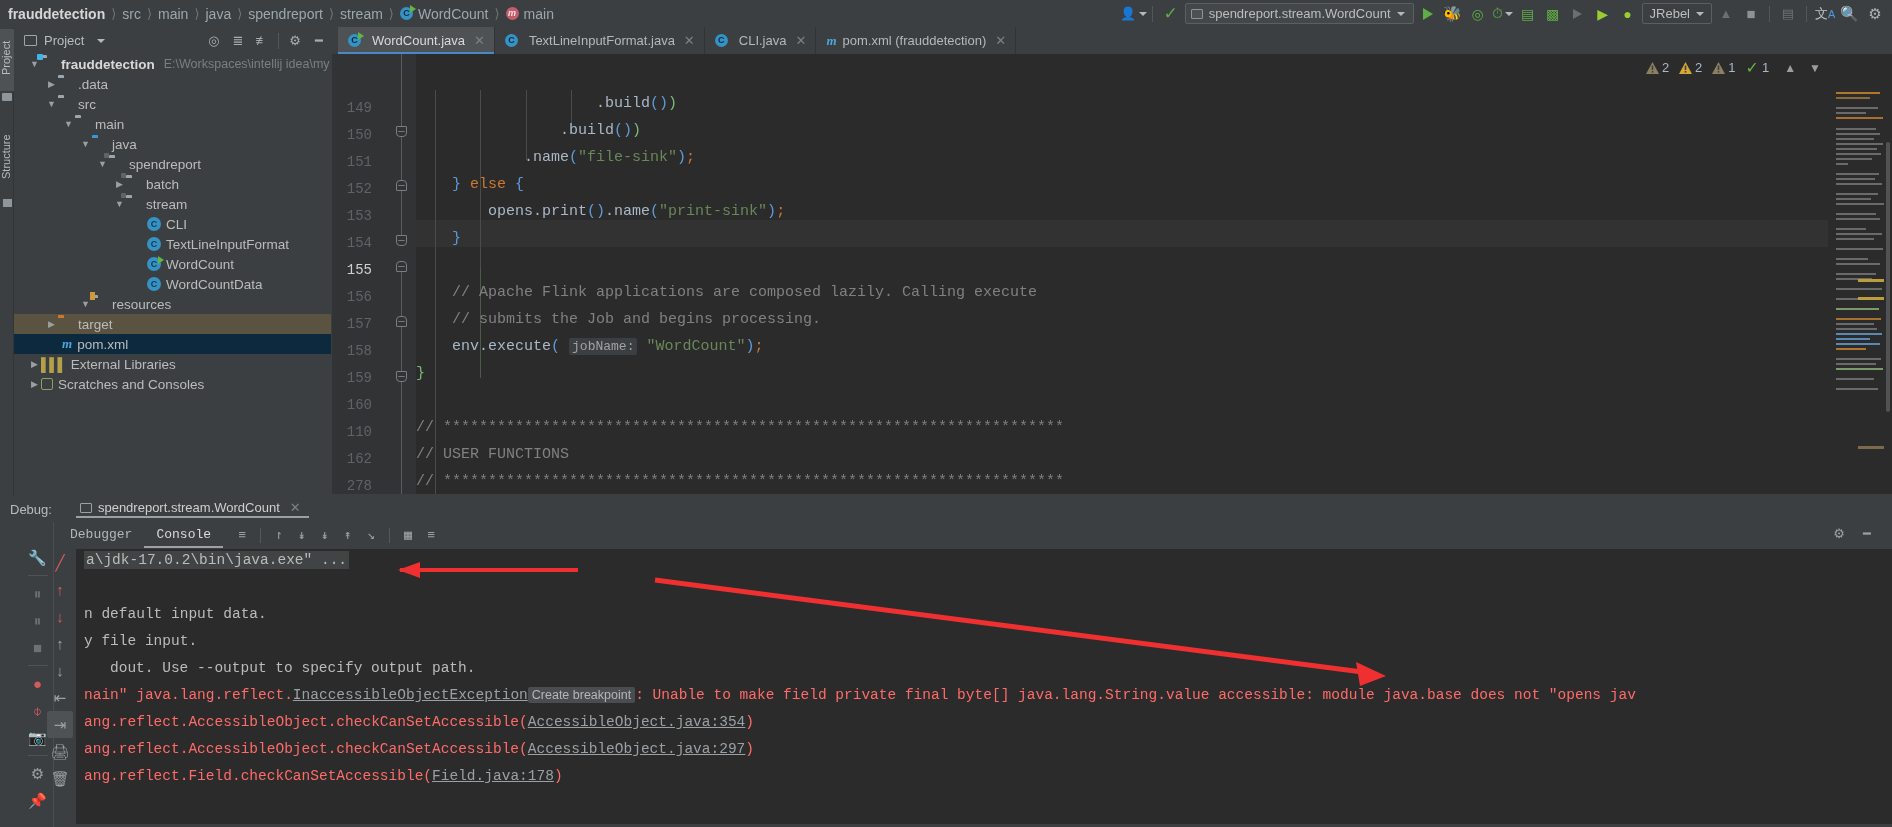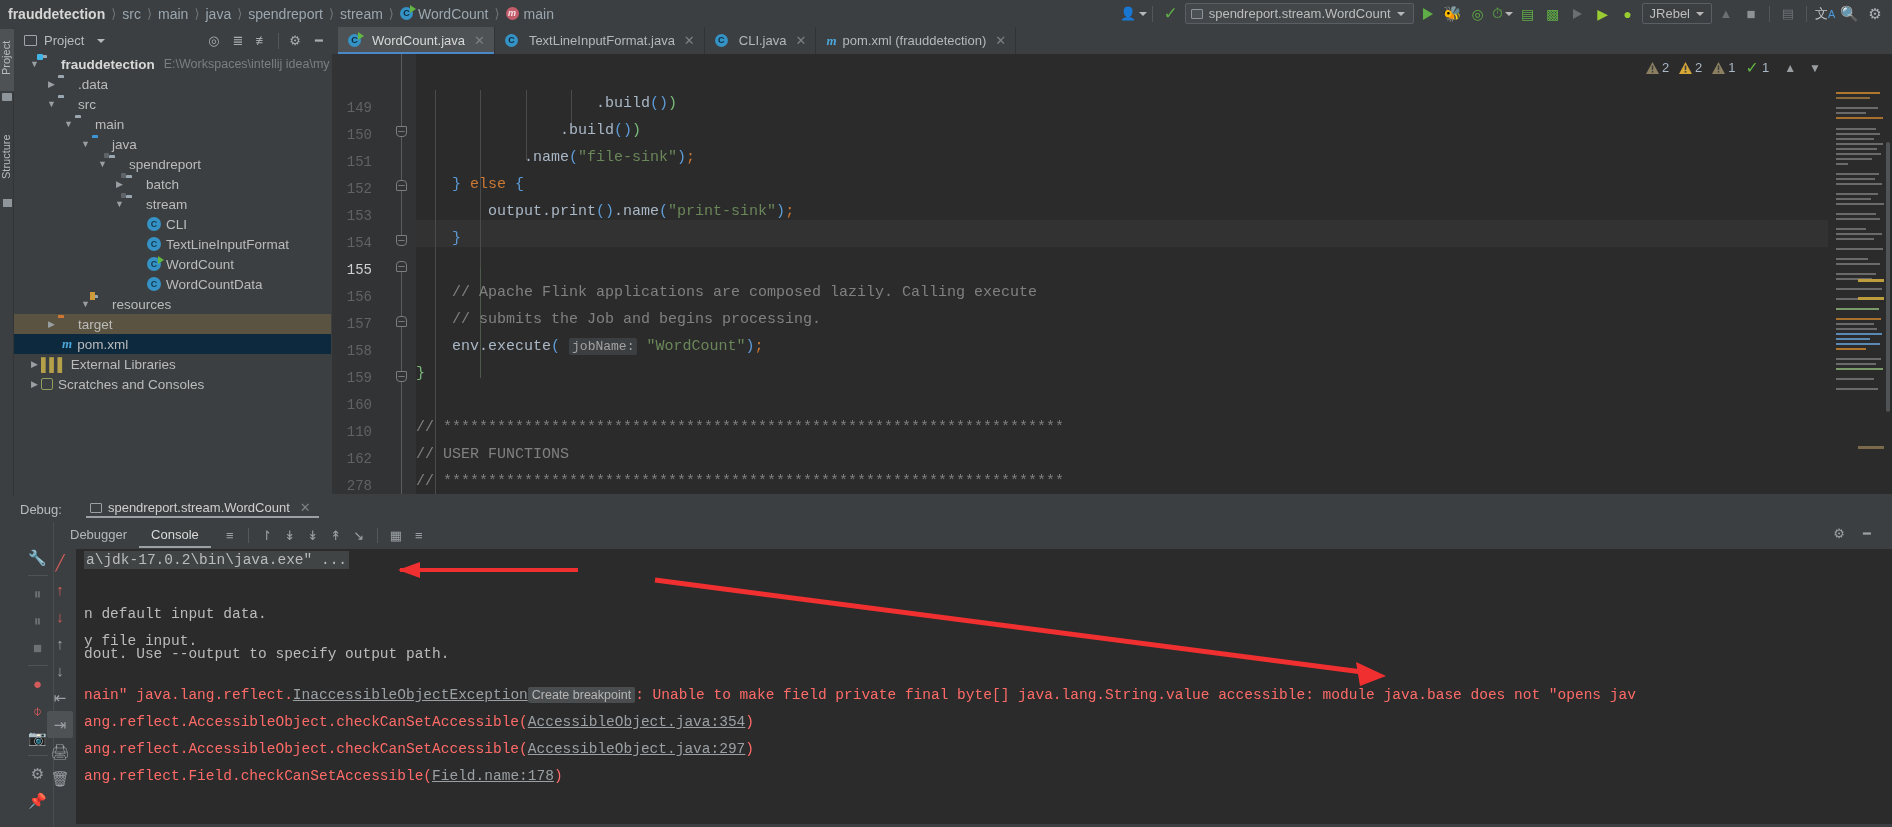--- a/index.html
+++ b/index.html
@@ -163,27 +163,27 @@
 
   
   .minimap { position:absolute; right:0; top:0; width:60px; height:440px; background:#2b2b2b; overflow:hidden; }
   .mm-line { position:absolute; height:2px; }
   .mm-scroll { position:absolute; right:2px; width:4px; background:#4f5355; border-radius:2px; }
   .mm-mark { position:absolute; right:8px; width:26px; height:3px; background:#bd9d3c; }
 
   
   .debugwin { position:absolute; left:0; top:497px; width:1892px; height:330px; background:#3c3f41; }
   .dbg-header { position:absolute; left:0; top:0; width:1892px; height:24px; display:flex; align-items:center;
-                font-size:13px; color:#b9bcbf; padding-left:20px; }
+                font-size:13px; color:#b9bcbf; padding-left:10px; }
   .dbg-tabrun { display:flex; align-items:center; gap:6px; margin-left:24px; padding:0 8px 3px 4px;
                 box-shadow: inset 0 -2px 0 #9aa0a4; color:#cfcfcf; }
   .dbg-tabrun .scr3 { width:12px;height:10px;border:1.5px solid #9aa0a4;border-radius:1px; }
 
   .dbg-tabs { position:absolute; left:58px; top:25px; height:26px; display:flex; align-items:center; gap:0;
-              font-size:13px; color:#b3b7ba; }
+              font-size:13px; color:#b3b7ba;font-family:Liberation Mono, monospace; }
   .dbg-tab { padding:0 12px; height:26px; line-height:26px; }
   .dbg-tab.active { color:#dadada; box-shadow: inset 0 -2px 0 #9aa0a4; }
   .dbg-tools { display:flex; align-items:center; gap:1px; margin-left:8px; }
   .dsep { width:1px; height:15px; background:#54585b; margin:0 6px; }
   .dico { width:22px;height:22px; display:flex;align-items:center;justify-content:center; color:#9aa0a4; font-size:13px; }
   .dbg-icons1 { position:absolute; left:22px; top:25px; width:32px; height:305px; background:#3c3f41;
                 border-right:1px solid #4a4d50; display:flex; flex-direction:column; align-items:center; gap:0; padding-top:22px; }
   .dbg-icons2 { position:absolute; left:46px; top:52px; width:28px; display:flex; flex-direction:column;
                 align-items:center; gap:0; }
   .sideico { width:26px;height:27px; display:flex;align-items:center;justify-content:center; font-size:15px; color:#9aa0a4; }
@@ -464,21 +464,21 @@
       <div class="indent-guide" style="left:19px; top:36px; height:404px;"></div>
       <div class="indent-guide" style="left:64px; top:36px; height:178px;"></div>
       <div class="indent-guide" style="left:110px; top:36px; height:70px;"></div>
       <div class="indent-guide" style="left:155px; top:36px; height:43px;"></div>
       <div class="indent-guide green" style="left:64px; top:214px; height:110px;"></div>
 
       <div class="cline" style="top:36px; left:0;"><span class="brace">                    .build</span><span class="brc-blue">()</span><span class="brc-green">)</span></div>
       <div class="cline" style="top:63px; left:0;"><span class="brace">                .build</span><span class="brc-blue">()</span><span class="brc-green">)</span></div>
       <div class="cline" style="top:90px; left:0;"><span class="brace">            .name</span><span class="brc-blue">(</span><span class="str">"file-sink"</span><span class="brc-blue">)</span><span class="semi">;</span></div>
       <div class="cline" style="top:117px; left:0;"><span class="brc-blue">    }</span> <span class="kw">else</span> <span class="brc-blue">{</span></div>
-      <div class="cline" style="top:144px; left:0;"><span class="brace">        output.print</span><span class="brc-blue">()</span><span class="brace">.name</span><span class="brc-blue">(</span><span class="str">"print-sink"</span><span class="brc-blue">)</span><span class="semi">;</span></div>
+      <div class="cline" style="top:144px; left:0;"><span class="brace">        opens.print</span><span class="brc-blue">()</span><span class="brace">.name</span><span class="brc-blue">(</span><span class="str">"print-sink"</span><span class="brc-blue">)</span><span class="semi">;</span></div>
       <div class="cline" style="top:171px; left:0;"><span class="brc-blue">    }</span></div>
       <div class="cline" style="top:198px; left:0;"></div>
       <div class="cline cmt" style="top:252px; left:0;">    // submits the Job and begins processing.</div>
       <div class="cline cmt" style="top:225px; left:0;">    // Apache Flink applications are composed lazily. Calling execute</div>
       <div class="cline" style="top:279px; left:0;"><span class="brace">    env.execute</span><span class="brc-blue">(</span> <span class="param-hint">jobName:</span> <span class="str">"WordCount"</span><span class="brc-blue">)</span><span class="semi">;</span></div>
       <div class="cline" style="top:306px; left:0;"><span class="brc-green">}</span></div>
       <div class="cline" style="top:333px; left:0;"></div>
       <div class="cline cmt" style="top:360px; left:0;">// *********************************************************************</div>
       <div class="cline cmt" style="top:387px; left:0;">// USER FUNCTIONS</div>
       <div class="cline cmt" style="top:414px; left:0;">// *********************************************************************</div>
@@ -626,27 +626,27 @@
       <div class="sideico">⇤</div>
       <div class="sideico sel">⇥</div>
       <div class="sideico">🖨</div>
       <div class="sideico">🗑</div>
     </div>
 
     <div class="console">
       <div class="coline" style="top:-2px;"><span class="c-cmd">a\jdk-17.0.2\bin\java.exe" ...</span></div>
       <div class="coline c-grey" style="top:52px;">n default input data.</div>
       <div class="coline c-grey" style="top:79px;">y file input.</div>
-      <div class="coline c-grey" style="top:92px;">dout. Use --output to specify output path.</div>
+      <div class="coline c-grey" style="top:106px;margin-left:26px;">dout. Use --output to specify output path.</div>
 
       <div class="coline" style="top:133px;"><span class="c-red">nain" java.lang.reflect.</span><span class="c-link">InaccessibleObjectException</span><span class="c-bp">Create breakpoint</span><span class="c-red">: Unable to make field private final byte[] java.lang.String.value accessible: module java.base does not "opens jav</span></div>
 
       <div class="coline" style="top:160px;"><span class="c-red">ang.reflect.AccessibleObject.checkCanSetAccessible(</span><span class="c-link">AccessibleObject.java:354</span><span class="c-red">)</span></div>
       <div class="coline" style="top:187px;"><span class="c-red">ang.reflect.AccessibleObject.checkCanSetAccessible(</span><span class="c-link">AccessibleObject.java:297</span><span class="c-red">)</span></div>
-      <div class="coline" style="top:214px;"><span class="c-red">ang.reflect.Field.checkCanSetAccessible(</span><span class="c-link">Field.name:178</span><span class="c-red">)</span></div>
+      <div class="coline" style="top:214px;"><span class="c-red">ang.reflect.Field.checkCanSetAccessible(</span><span class="c-link">Field.java:178</span><span class="c-red">)</span></div>
     </div>
   </div>
 
   <svg class="arrows" viewBox="0 0 1892 827">
 
     <g>
       <line x1="578" y1="570" x2="400" y2="570" stroke="#f03030" stroke-width="4"></line>
       <polygon points="398,570 420,562 420,578" fill="#f03030"></polygon>
     </g>
 

